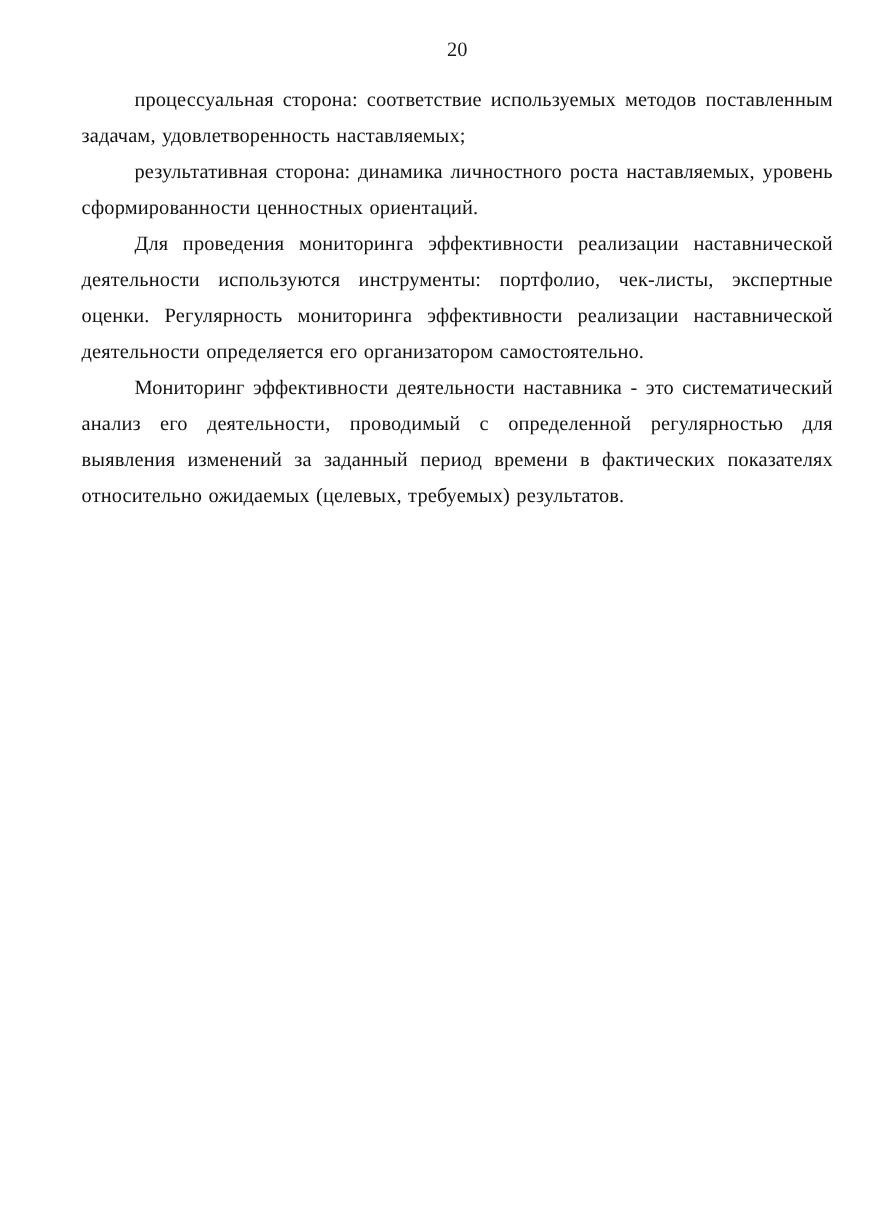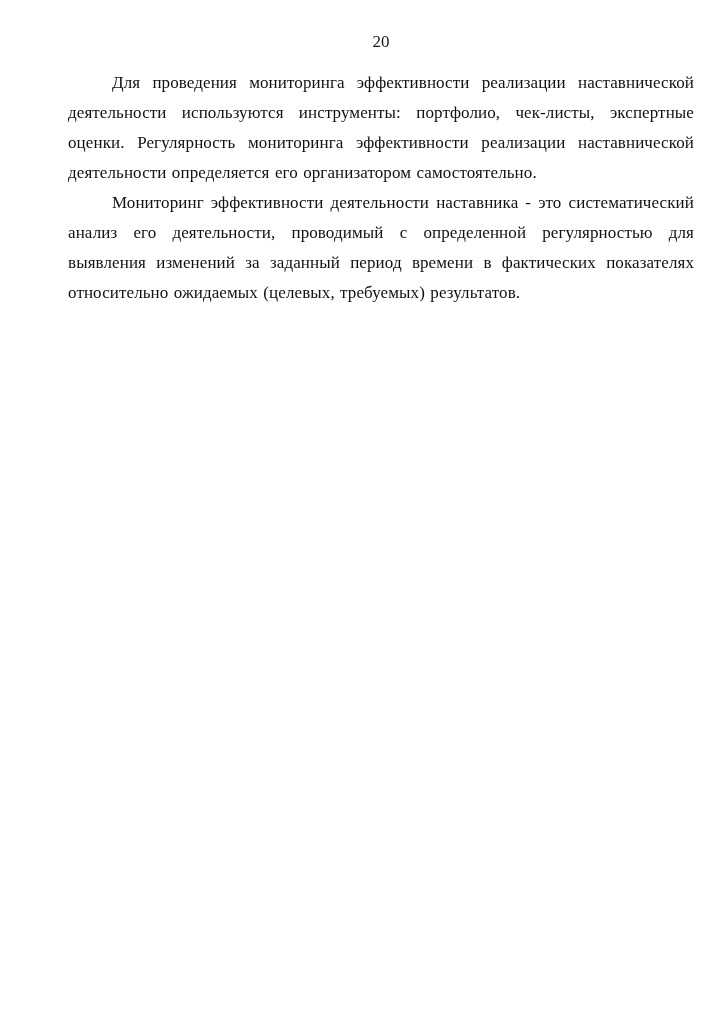--- a/index.html
+++ b/index.html
@@ -36,16 +36,18 @@
       color: #111111;
     }
   </style>
 </head>
 <body>
 
 <div class="page">
   <div class="page-number">20</div>
 
   <div class="body-text">
+    <p>процессуальная сторона: соответствие используемых методов поставленным задачам, удовлетворенность наставляемых;</p>
+    <p>результативная сторона: динамика личностного роста наставляемых, уровень сформированности ценностных ориентаций.</p>
     <p>Для проведения мониторинга эффективности реализации наставнической деятельности используются инструменты: портфолио, чек-листы, экспертные оценки. Регулярность мониторинга эффективности реализации наставнической деятельности определяется его организатором самостоятельно.</p>
     <p>Мониторинг эффективности деятельности наставника - это систематический анализ его деятельности, проводимый с определенной регулярностью для выявления изменений за заданный период времени в фактических показателях относительно ожидаемых (целевых, требуемых) результатов.</p>
   </div>
 </div>
 
 </body></html>

